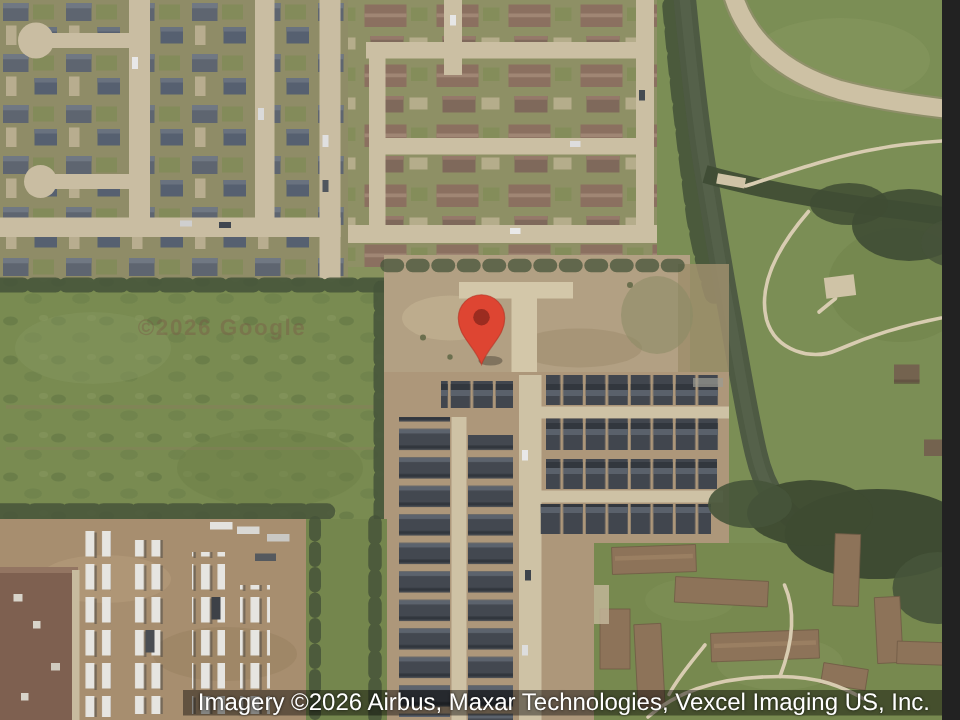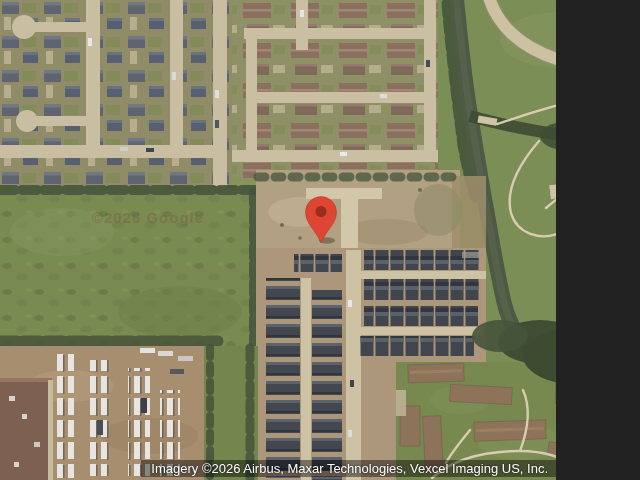--- a/index.html
+++ b/index.html
@@ -1,29 +1,29 @@
 <!DOCTYPE html>
 <html><head>
 <meta charset="utf-8">
 <style>
   html,body{margin:0;padding:0;background:#222;}
   .screen{
-    position:relative;width:556px;height:480px;overflow:hidden;
+    position:relative;width:628px;height:480px;overflow:hidden;
     background:#87925d;font-family:"Liberation Sans",sans-serif;
   }
   .screen svg{position:absolute;left:0;top:0;display:block;}
   .google-logo{
     position:absolute;left:16px;bottom:6px;color:#fff;
     font-size:25px;font-weight:bold;letter-spacing:0.2px;
     text-shadow:0 1px 3px rgba(0,0,0,.6),0 0 2px rgba(0,0,0,.45);
     user-select:none;cursor:pointer;
   }
   .attribution{
     position:absolute;right:0;bottom:3px;height:17px;line-height:17px;
-    background:rgba(0,0,0,.42);color:#fff;font-size:13px;
+    background:rgba(0,0,0,.42);color:#fff;font-size:16px;
     padding:0 8px 0 10px;white-space:nowrap;
     text-shadow:0 0 2px rgba(0,0,0,.8);
   }
   .wm{
     font-family:"Liberation Sans",sans-serif;font-size:15px;font-weight:bold;
     fill:#7a5044;opacity:.34;letter-spacing:1px;
   }
   .treeline{stroke:#46543a;fill:none;stroke-linecap:round;}
   .path{stroke:#d8ccb1;fill:none;stroke-width:2.4;stroke-linecap:round;}
 </style>

